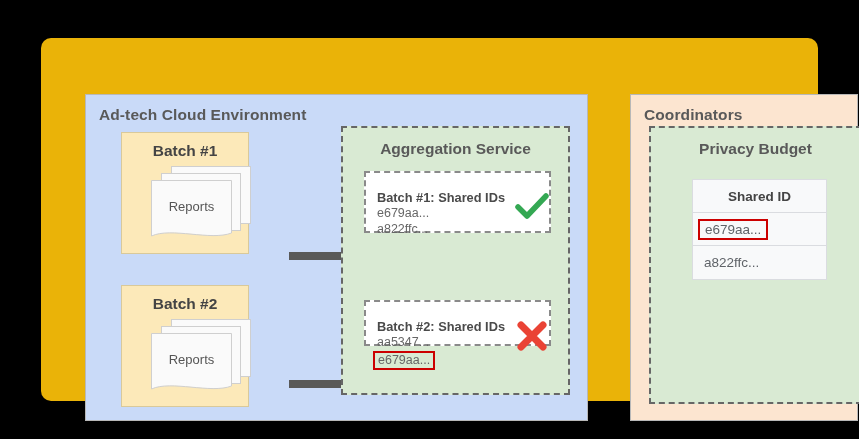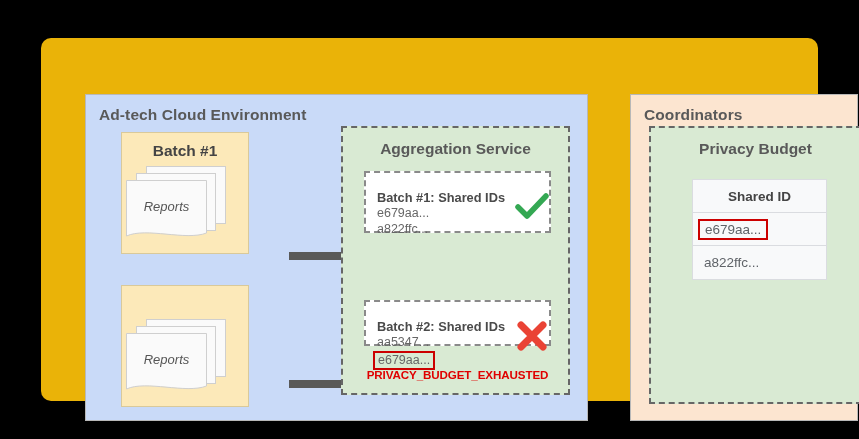--- a/index.html
+++ b/index.html
@@ -111,25 +111,24 @@
     text-align: center;
     color: #444444;
     font-size: 15.5px;
     font-weight: 700;
     white-space: nowrap;
   }
 
   
   .doc-stack {
     position: absolute;
-    left: 4px;
+    left: 29px;
     top: 33px;
     width: 94px;
     height: 78px;
-    font-style: italic;
   }
   .doc-sheet {
     position: absolute;
     box-sizing: border-box;
     background: #fafafa;
     border: 1px solid #cfcfcf;
     width: 80px;
     height: 58px;
   }
   .doc-sheet.s1 { left: 20px; top: 0px; }
@@ -270,20 +269,21 @@
           <div class="doc-front">
             <svg width="81" height="62" viewBox="0 0 81 62">
               <path d="M0.5,0.5 H80.5 V53 C60,61 20,47 0.5,56 Z" fill="#fafafa" stroke="#cfcfcf" stroke-width="1"></path>
             </svg>
           </div>
           <div class="doc-text">Reports</div>
         </div>
       </div>
 
       <div class="batch-box batch-2">
+        <div class="batch-label">Batch #2</div>
         <div class="doc-stack">
           <div class="doc-sheet s1"></div>
           <div class="doc-sheet s2"></div>
           <div class="doc-front">
             <svg width="81" height="62" viewBox="0 0 81 62">
               <path d="M0.5,0.5 H80.5 V53 C60,61 20,47 0.5,56 Z" fill="#fafafa" stroke="#cfcfcf" stroke-width="1"></path>
             </svg>
           </div>
           <div class="doc-text">Reports</div>
         </div>
@@ -319,21 +319,20 @@
           <div class="id-card-title">Batch #2: Shared IDs</div>
           <div class="id-line">aa5347...</div>
           <div><span class="id-line boxed">e679aa...</span></div>
           <div class="status-glyph cross-glyph">
             <svg width="36" height="36" viewBox="0 0 36 36">
               <path d="M7,7 L29,29 M29,7 L7,29" fill="none" stroke="#ea4335" stroke-width="7" stroke-linecap="round"></path>
             </svg>
           </div>
         </div>
 
-        <div class="err-text">PRIVACY_BUDGET_EXHAUSTED</div>
       </div>
     </div>
 
     <div class="panel panel-orange">
 
       <div class="panel-title">Coordinators</div>
 
       <div class="green-dashed privacy-budget">
 
         <div class="green-title">Privacy Budget</div>

